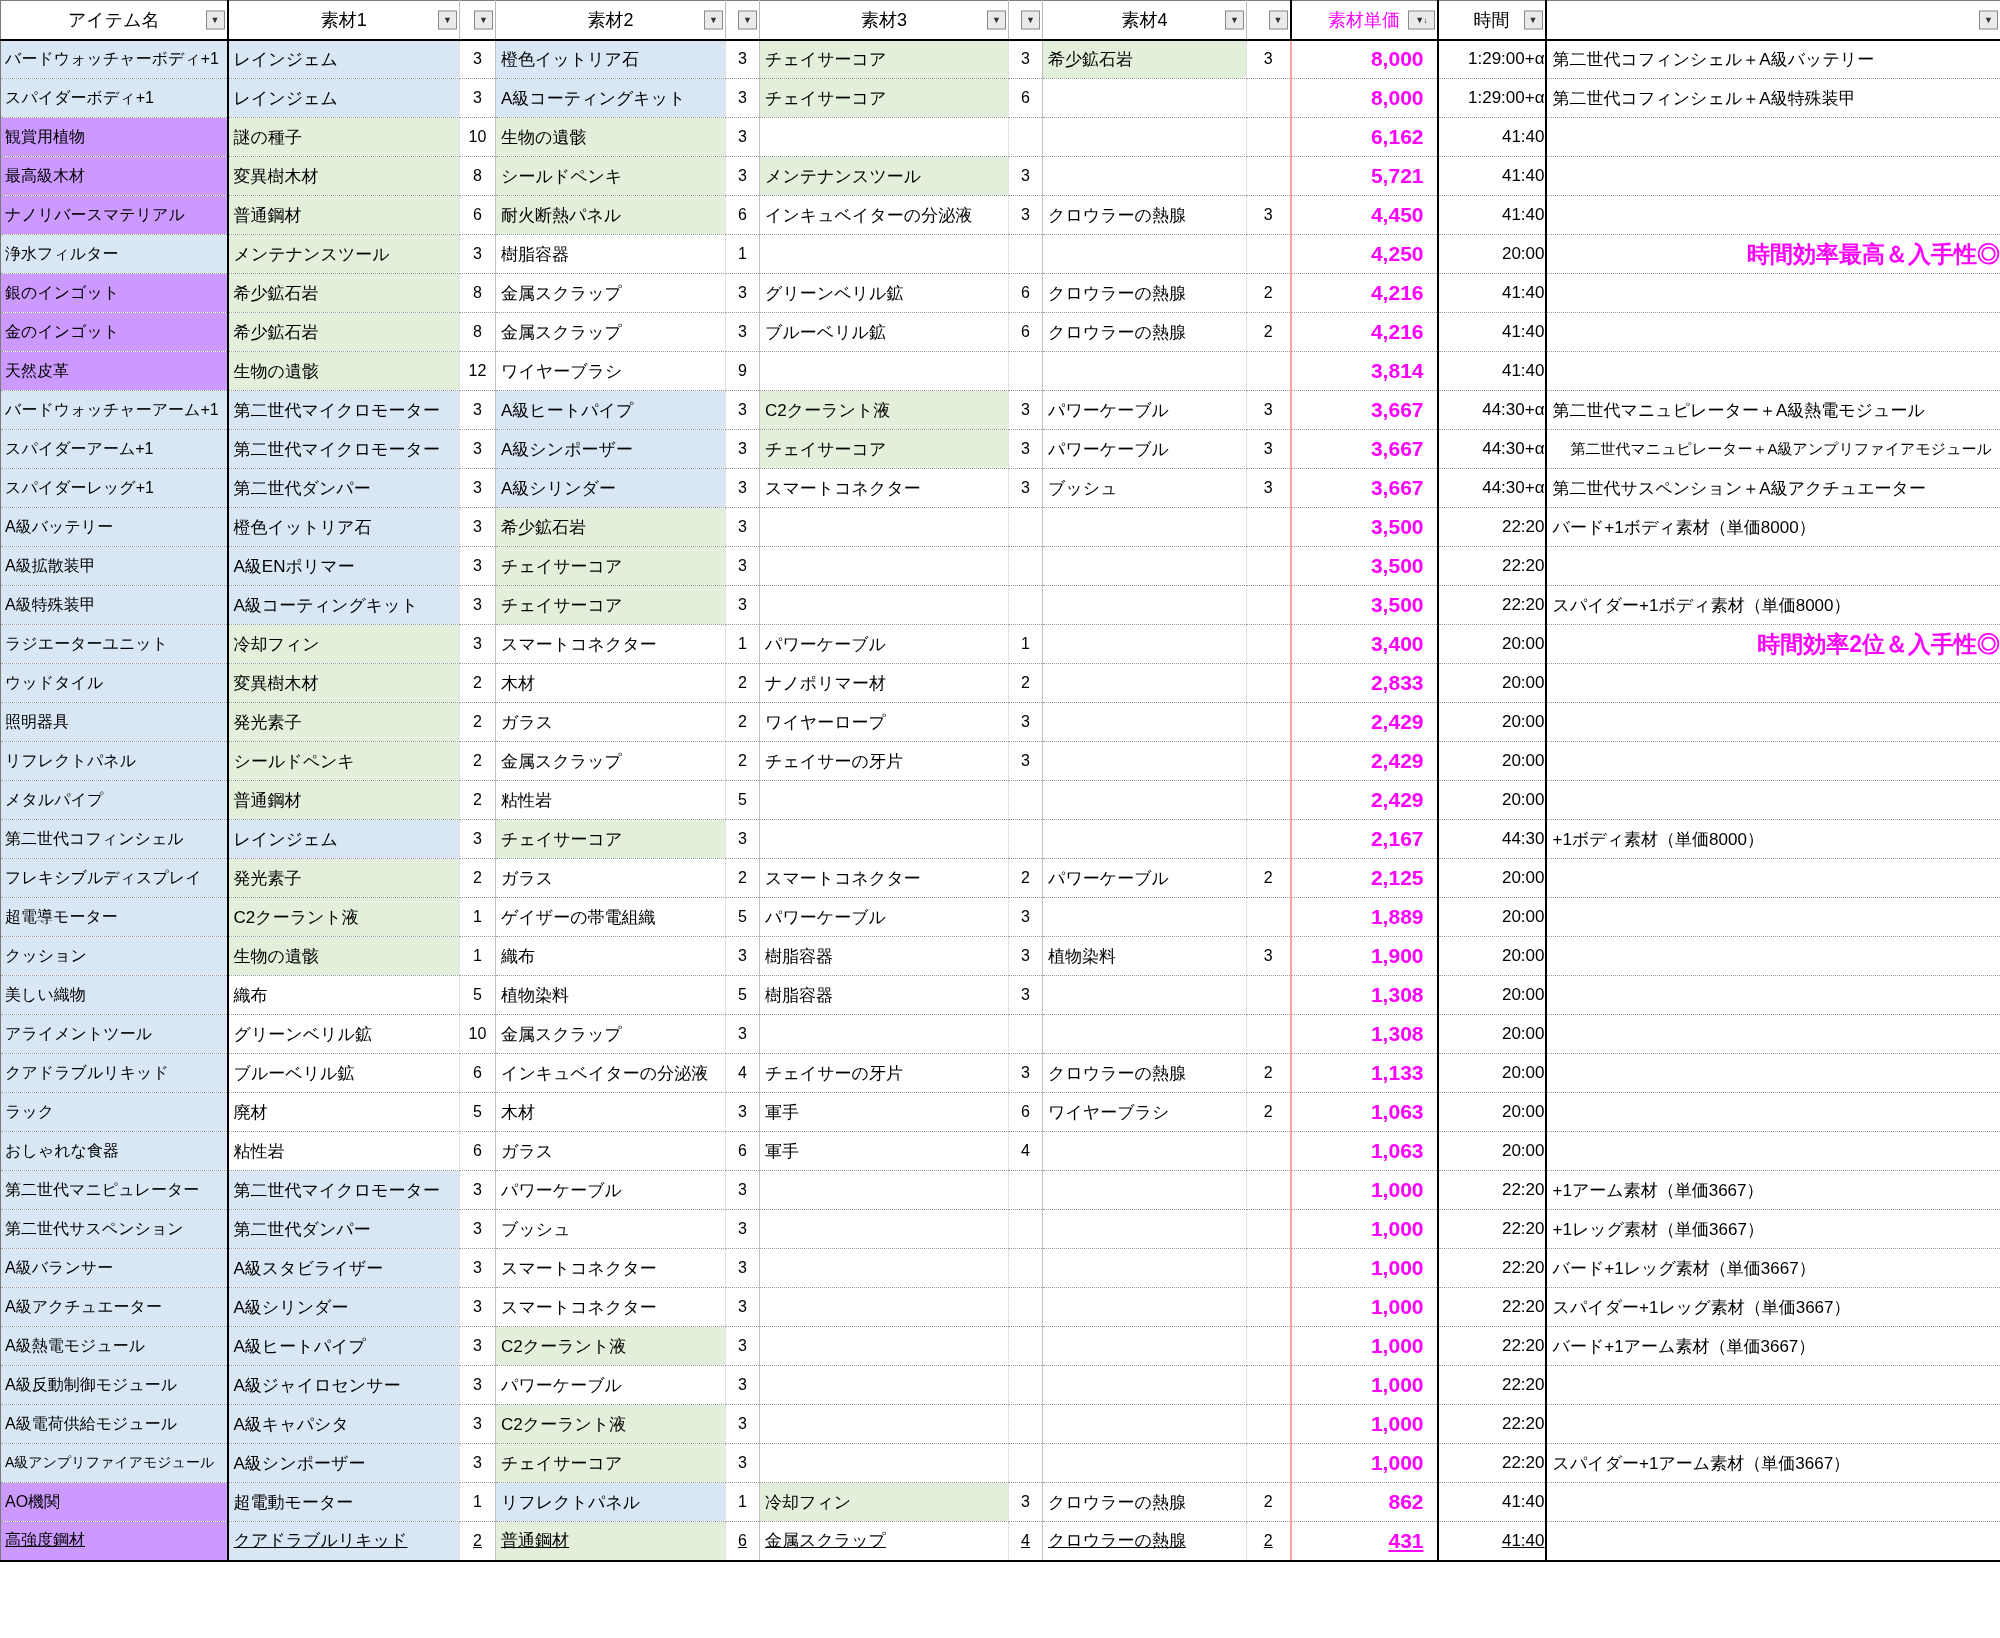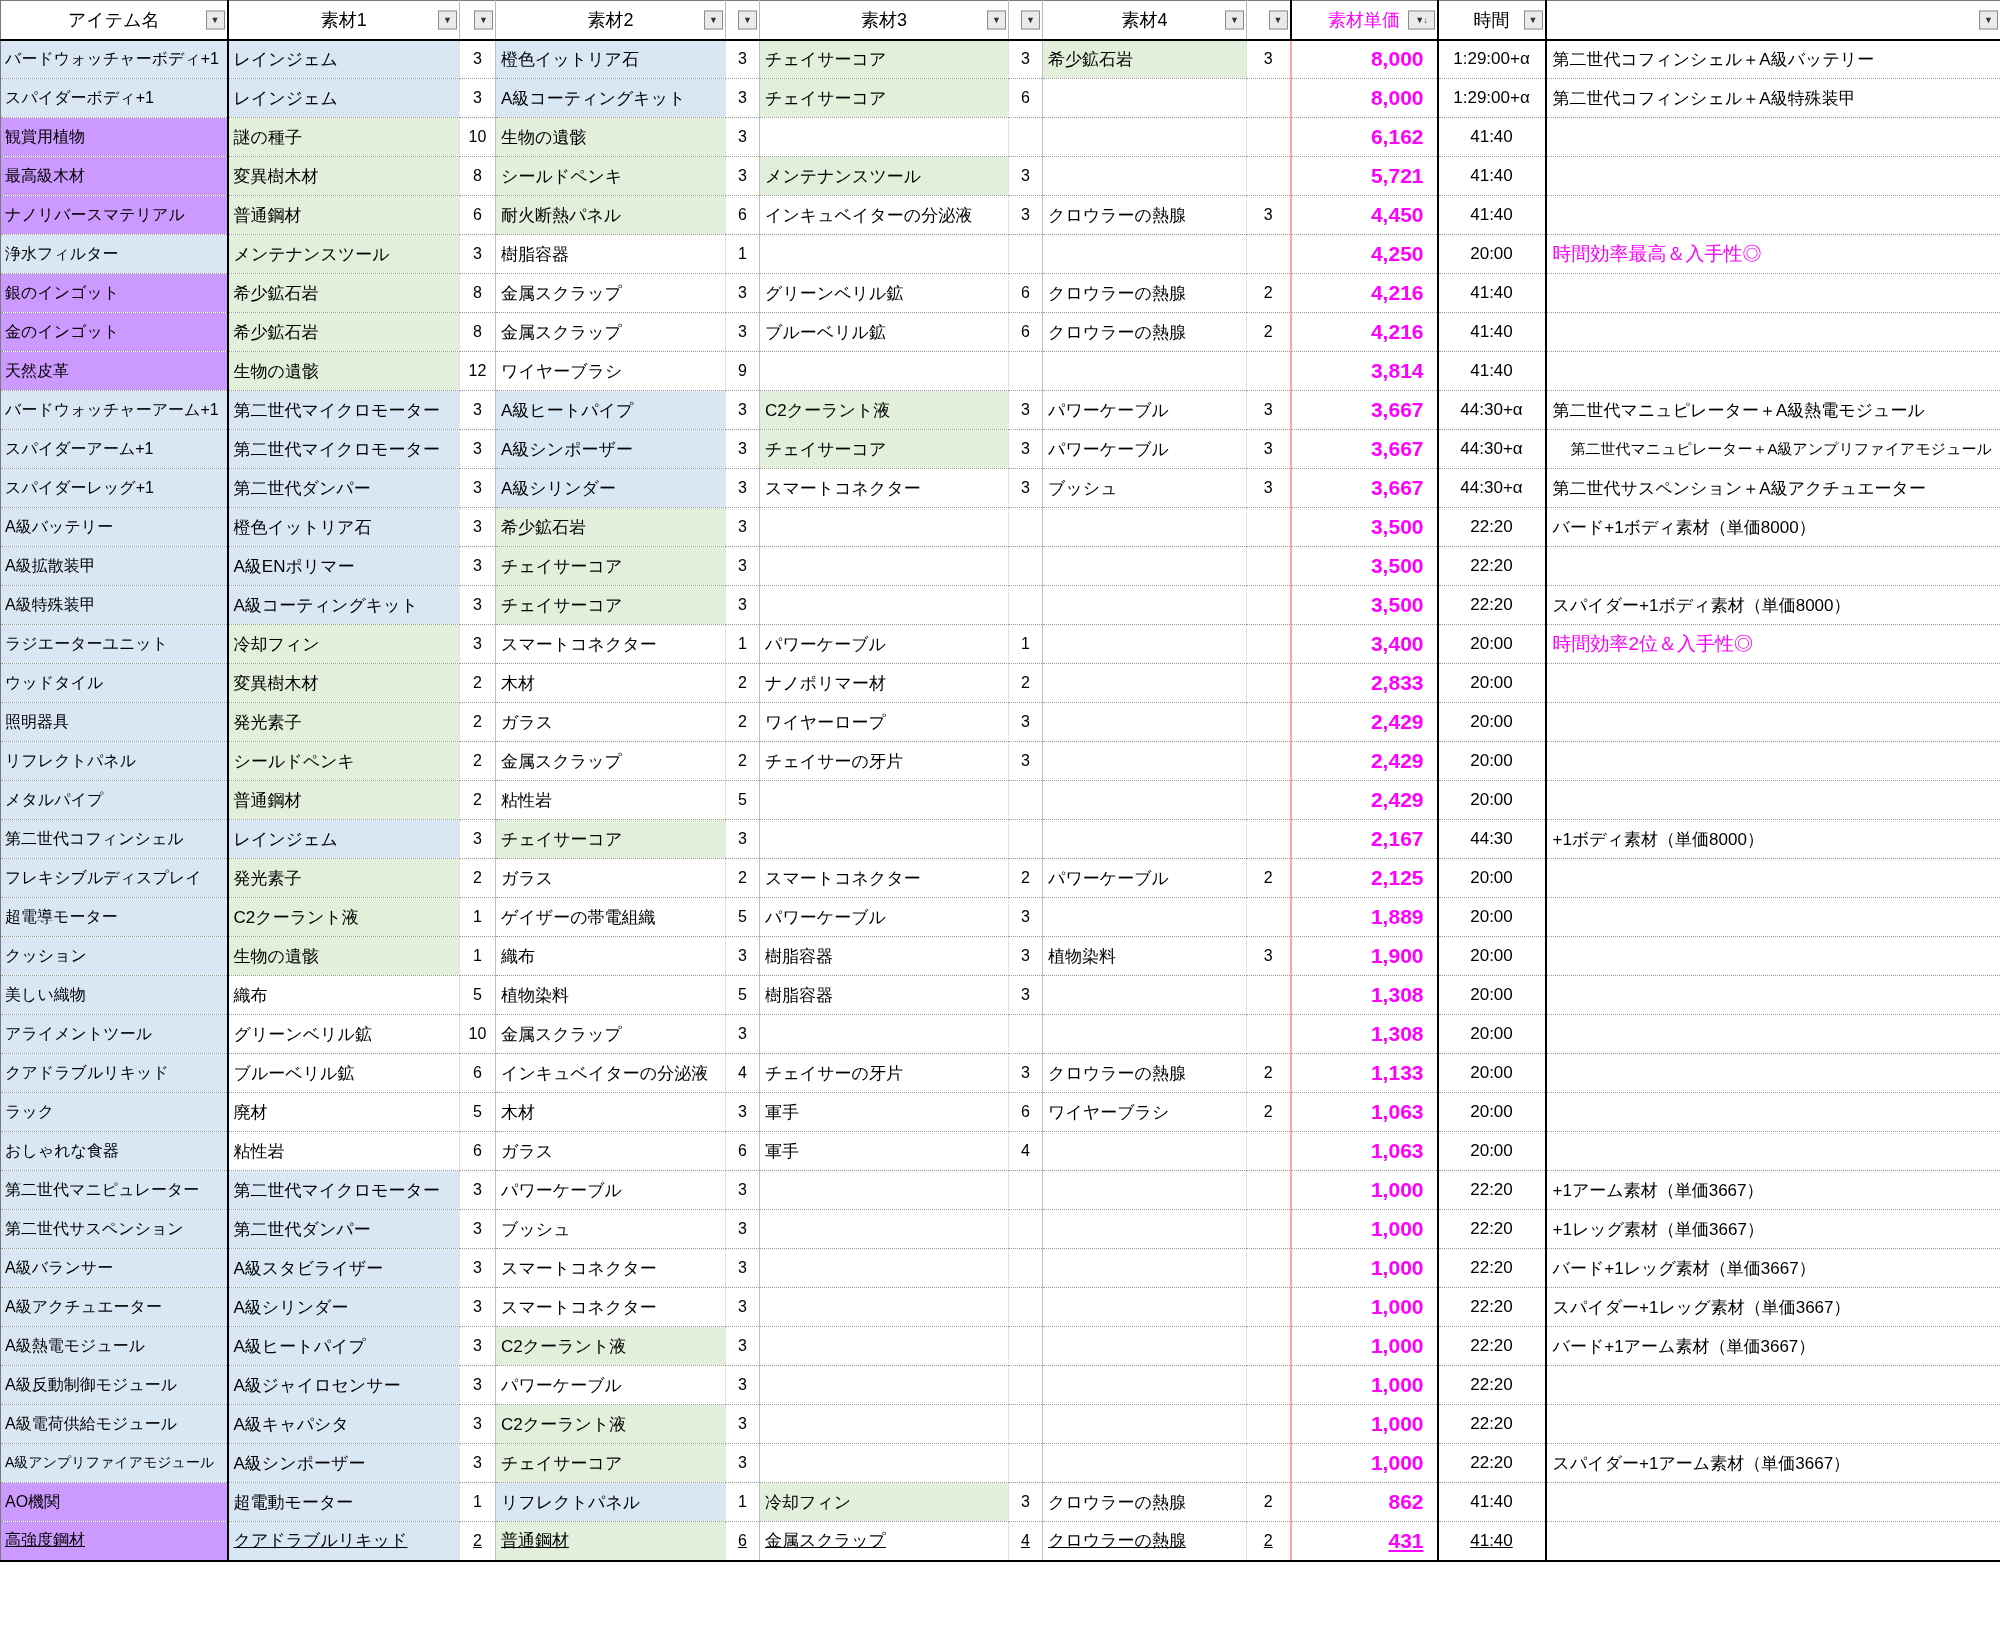--- a/index.html
+++ b/index.html
@@ -18,23 +18,23 @@
         width:19px;height:19px;background:#eaeaea;border:1px solid #8a8a8a;
         font-size:9px;line-height:17px;text-align:center;color:#333;box-sizing:border-box;cursor:pointer;}
   .fbtn.sort{width:27px;letter-spacing:-1px;}
   td{border-bottom:1px dotted #9b9b9b;border-right:1px dotted #c6c6c6;font-size:17px;}
   td.item{border-right:2px solid #000;font-size:16px;padding-left:4px;text-align:left;}
   td.item.sm{font-size:14px;}
   td.mat{padding-left:5px;text-align:left;}
   td.qty{text-align:center;font-size:16px;border-right:1px solid #c0c0c0;}
   td.price{border-left:2px solid #fca5a5;border-right:2px solid #000;
         color:var(--magenta);font-size:21px;font-weight:600;text-align:right;padding-right:13px;}
-  td.time{border-right:2px solid #000;text-align:center;font-size:17px;}
+  td.time{border-right:2px solid #000;text-align:right;font-size:17px;}
   td.note{padding-left:6px;text-align:left;border-right:1px solid #bdbdbd;}
-  td.note.hl{color:var(--magenta);font-weight:normal;font-size:19px;}
+  td.note.hl{color:var(--magenta);font-weight:bold;font-size:23px;text-align:right;}
   td.note.sm{font-size:15px;padding-left:24px;}
   .bg-b{background:var(--blue);}
   .bg-g{background:var(--green);}
   .bg-p{background:var(--purple);}
   tbody tr:last-child td{border-bottom:2px solid #000;text-decoration:underline;}
 </style>
 </head>
 <body>
 
 <table>

